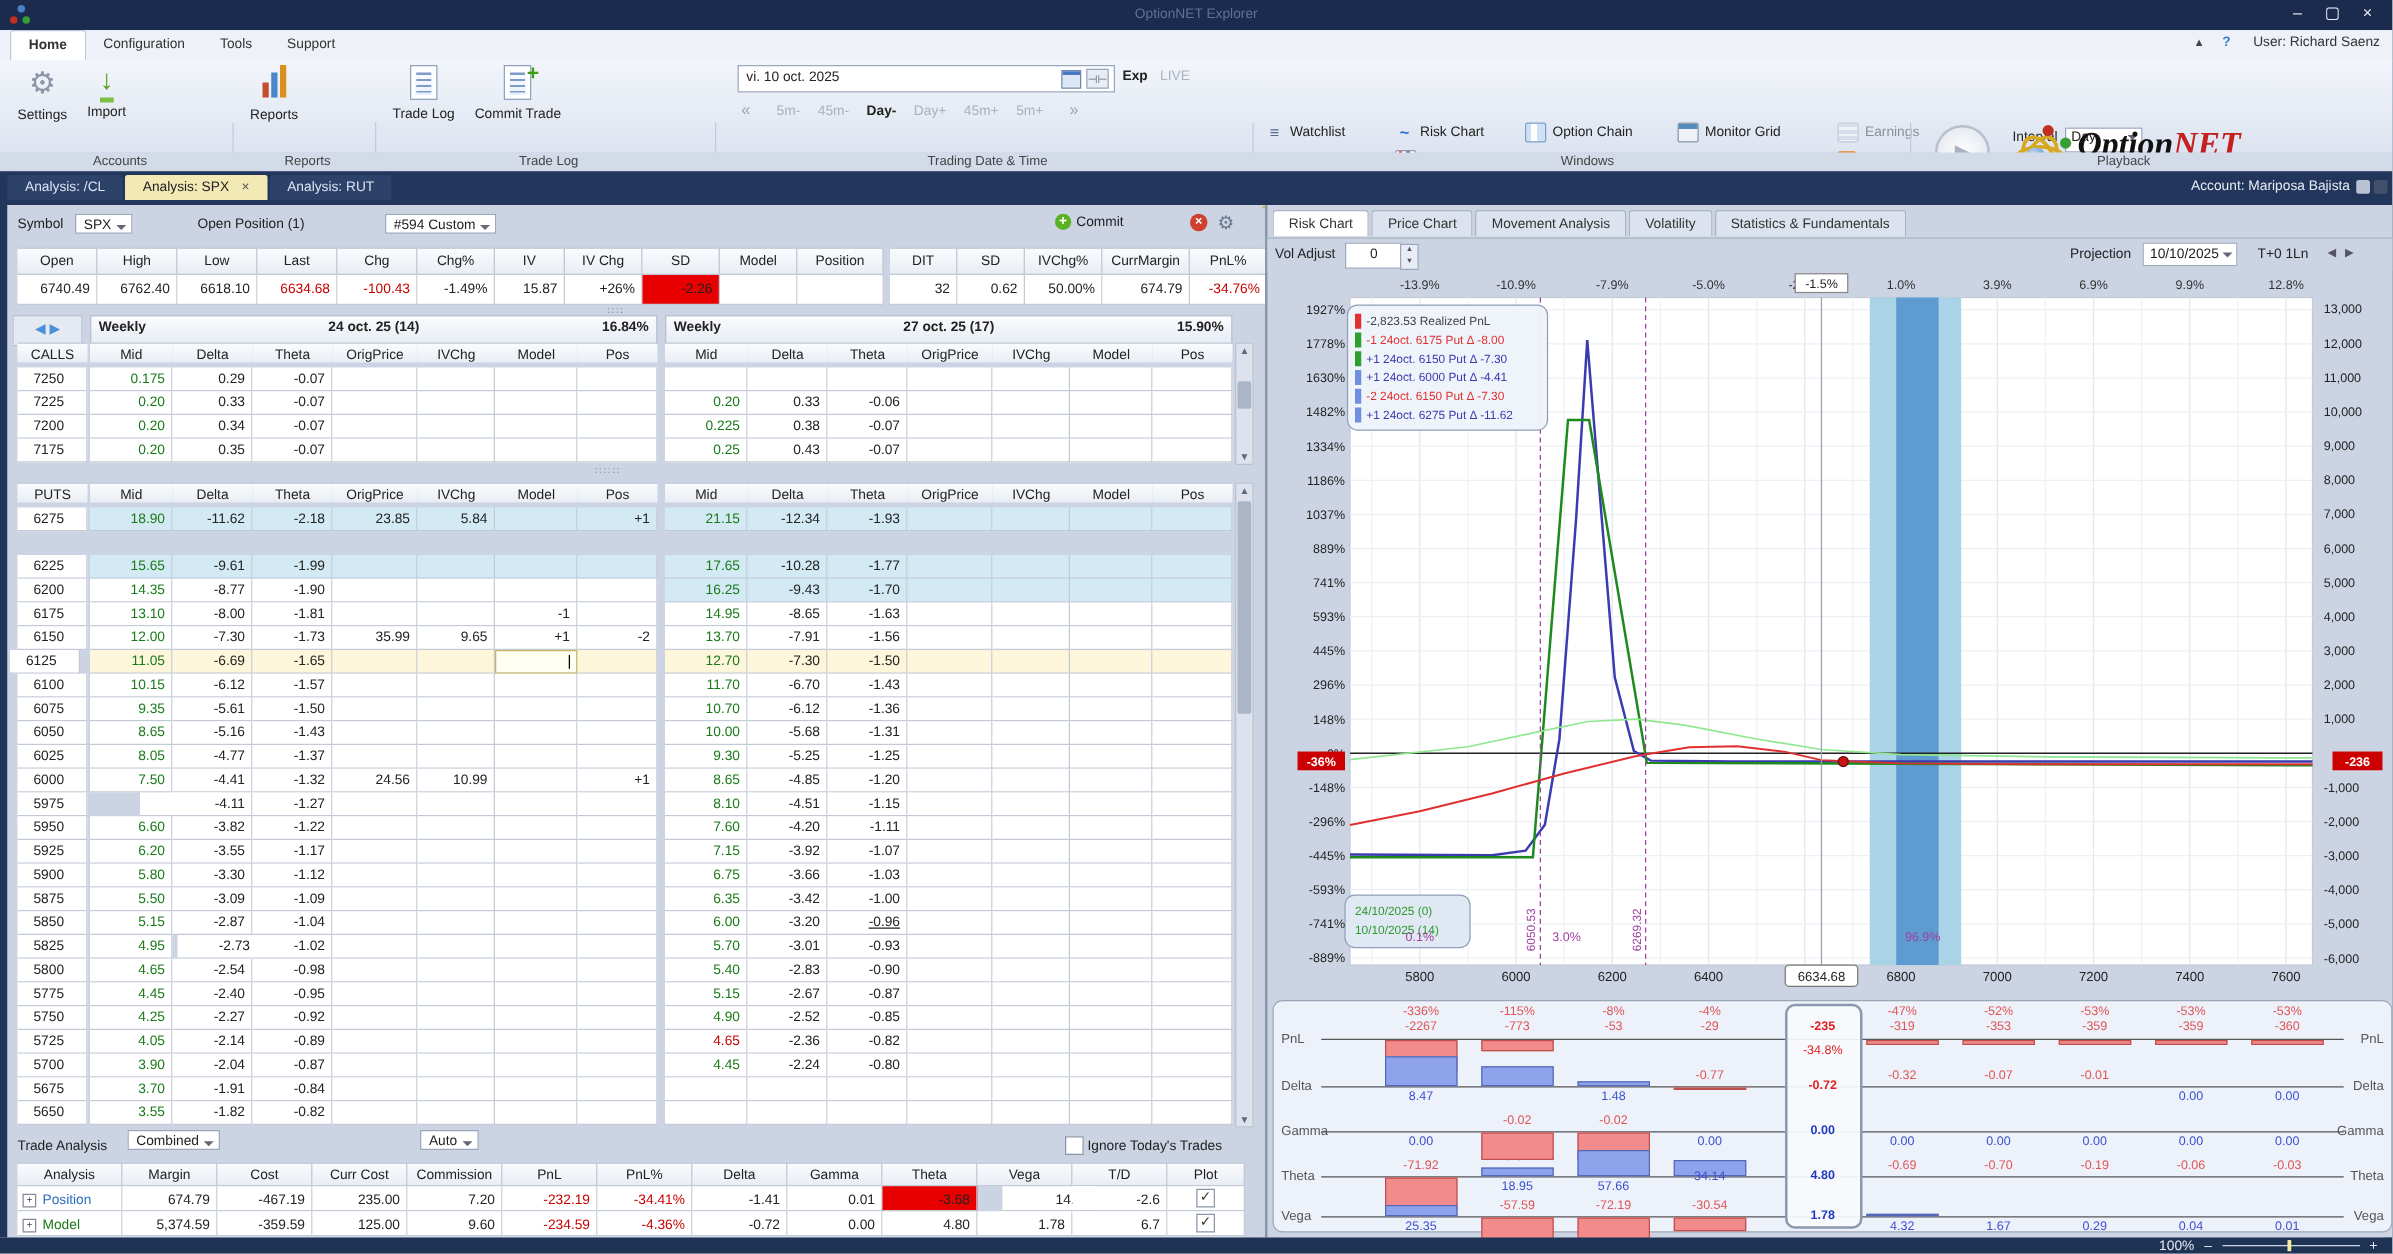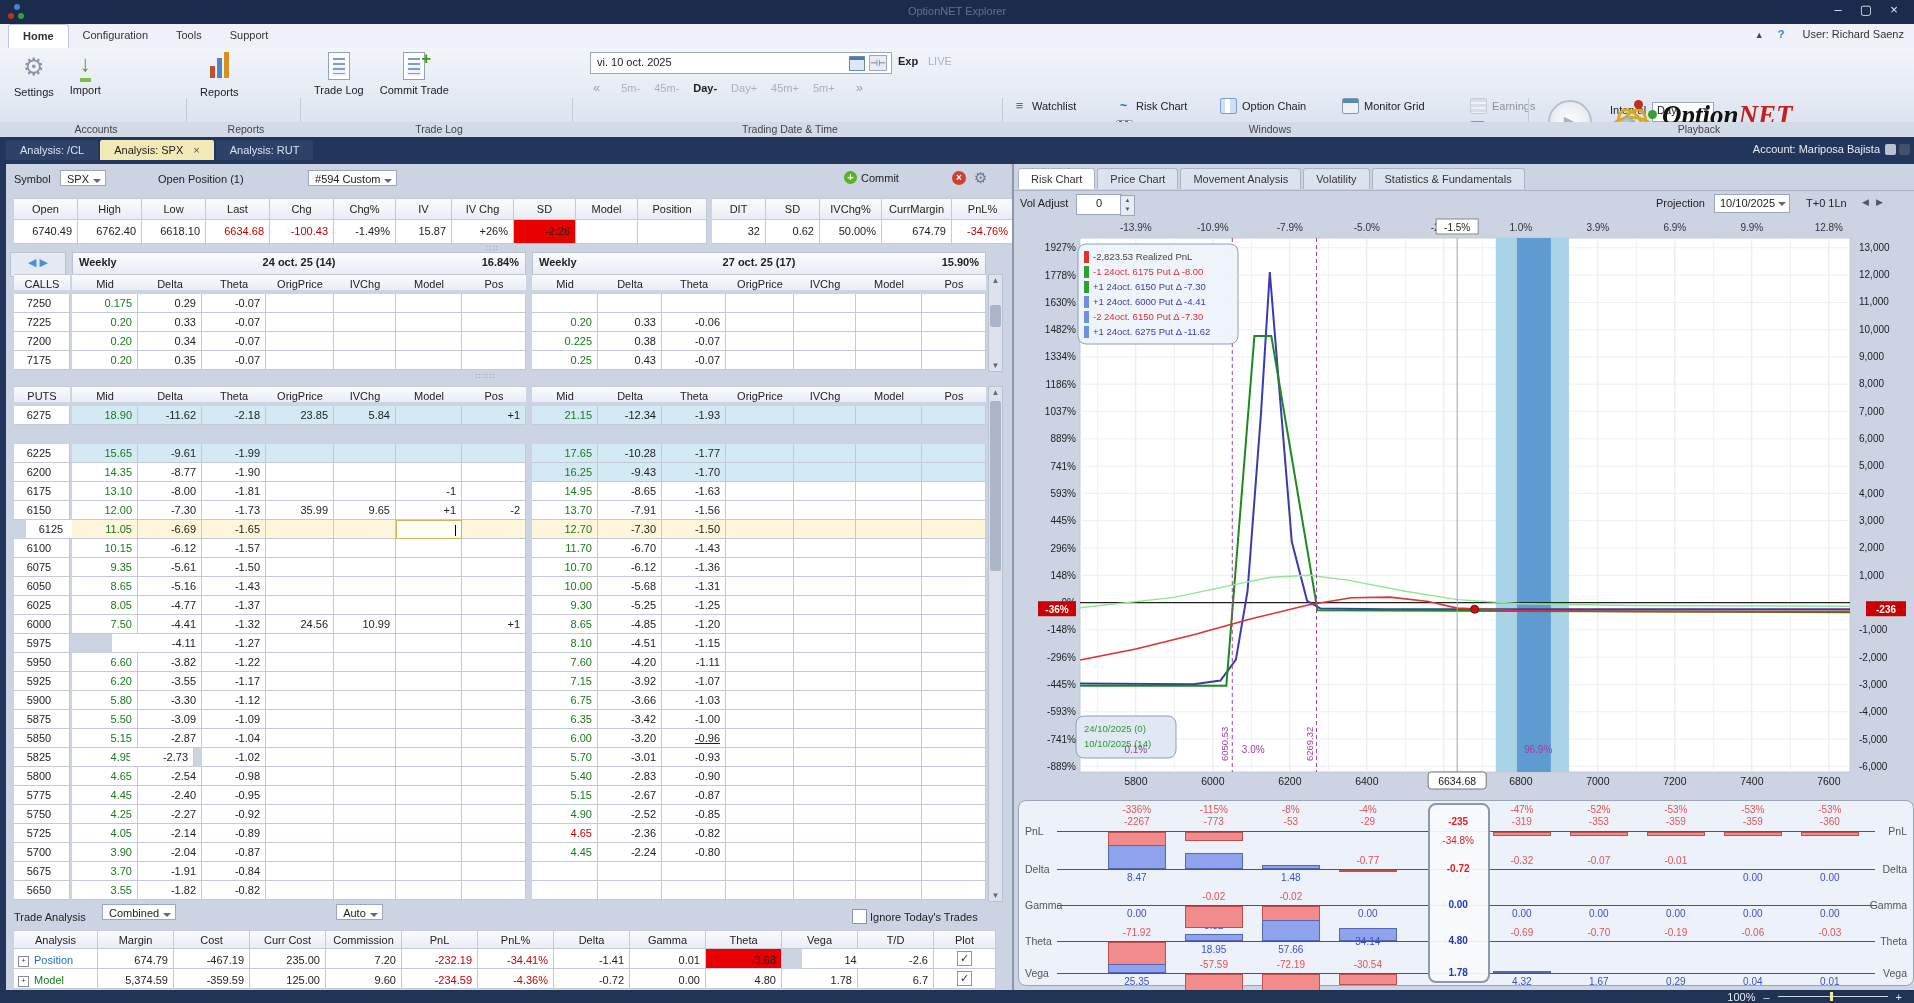--- a/index.html
+++ b/index.html
@@ -521,21 +521,21 @@
         <span class="oc abs" style="left: 456px; width: 64px;">-2</span>
         <span class="oc abs green" style="left: 526px; width: 66px;">13.70</span>
         <span class="oc abs" style="left: 592px; width: 64px;">-7.91</span>
         <span class="oc abs" style="left: 656px; width: 64px;">-1.56</span>
         <span class="oc abs" style="left: 720px; width: 68px;"></span>
         <span class="oc abs" style="left: 788px; width: 62px;"></span>
         <span class="oc abs" style="left: 850px; width: 66px;"></span>
         <span class="oc abs" style="left: 916px; width: 64px;"></span>
       </div>
       <div class="rowline" style="top: 356px; height: 19px; left: 0px; right: 0px;">
-        <span class="oc strk abs" style="left: 20px; width: 56px;">6125</span>
+        <span class="oc strk abs" style="left: 2px; width: 56px;">6125</span>
         <span class="oc abs hy green" style="left: 66px; width: 66px;">11.05</span>
         <span class="oc abs hy" style="left: 132px; width: 64px;">-6.69</span>
         <span class="oc abs hy" style="left: 196px; width: 64px;">-1.65</span>
         <span class="oc abs hy" style="left: 260px; width: 68px;"></span>
         <span class="oc abs hy" style="left: 328px; width: 62px;"></span>
         <span class="oc abs editc" style="left: 390px; width: 66px;"><span class="caret"></span></span>
         <span class="oc abs hy" style="left: 456px; width: 64px;"></span>
         <span class="oc abs hy green" style="left: 526px; width: 66px;">12.70</span>
         <span class="oc abs hy" style="left: 592px; width: 64px;">-7.30</span>
         <span class="oc abs hy" style="left: 656px; width: 64px;">-1.50</span>
@@ -727,21 +727,21 @@
         <span class="oc abs" style="left: 592px; width: 64px;">-3.20</span>
         <span class="oc abs" style="left: 656px; width: 64px; text-decoration: underline;">-0.96</span>
         <span class="oc abs" style="left: 720px; width: 68px;"></span>
         <span class="oc abs" style="left: 788px; width: 62px;"></span>
         <span class="oc abs" style="left: 850px; width: 66px;"></span>
         <span class="oc abs" style="left: 916px; width: 64px;"></span>
       </div>
       <div class="rowline" style="top: 584px; height: 19px; left: 0px; right: 0px;">
         <span class="oc strk abs" style="left: 8px; width: 56px;">5825</span>
         <span class="oc abs green" style="left: 66px; width: 66px;">4.95</span>
-        <span class="oc abs" style="left: 124px; width: 64px;">-2.73</span>
+        <span class="oc abs" style="left: 136px; width: 64px;">-2.73</span>
         <span class="oc abs" style="left: 196px; width: 64px;">-1.02</span>
         <span class="oc abs" style="left: 260px; width: 68px;"></span>
         <span class="oc abs" style="left: 328px; width: 62px;"></span>
         <span class="oc abs" style="left: 390px; width: 66px;"></span>
         <span class="oc abs" style="left: 456px; width: 64px;"></span>
         <span class="oc abs green" style="left: 526px; width: 66px;">5.70</span>
         <span class="oc abs" style="left: 592px; width: 64px;">-3.01</span>
         <span class="oc abs" style="left: 656px; width: 64px;">-0.93</span>
         <span class="oc abs" style="left: 720px; width: 68px;"></span>
         <span class="oc abs" style="left: 788px; width: 62px;"></span>

